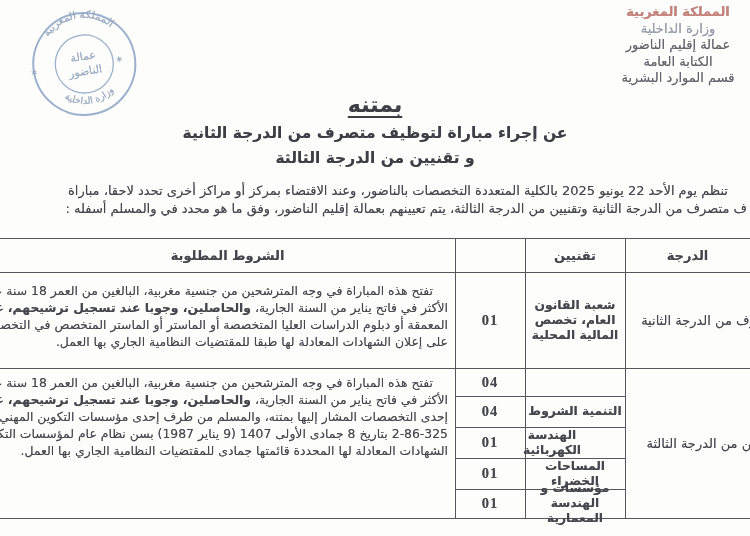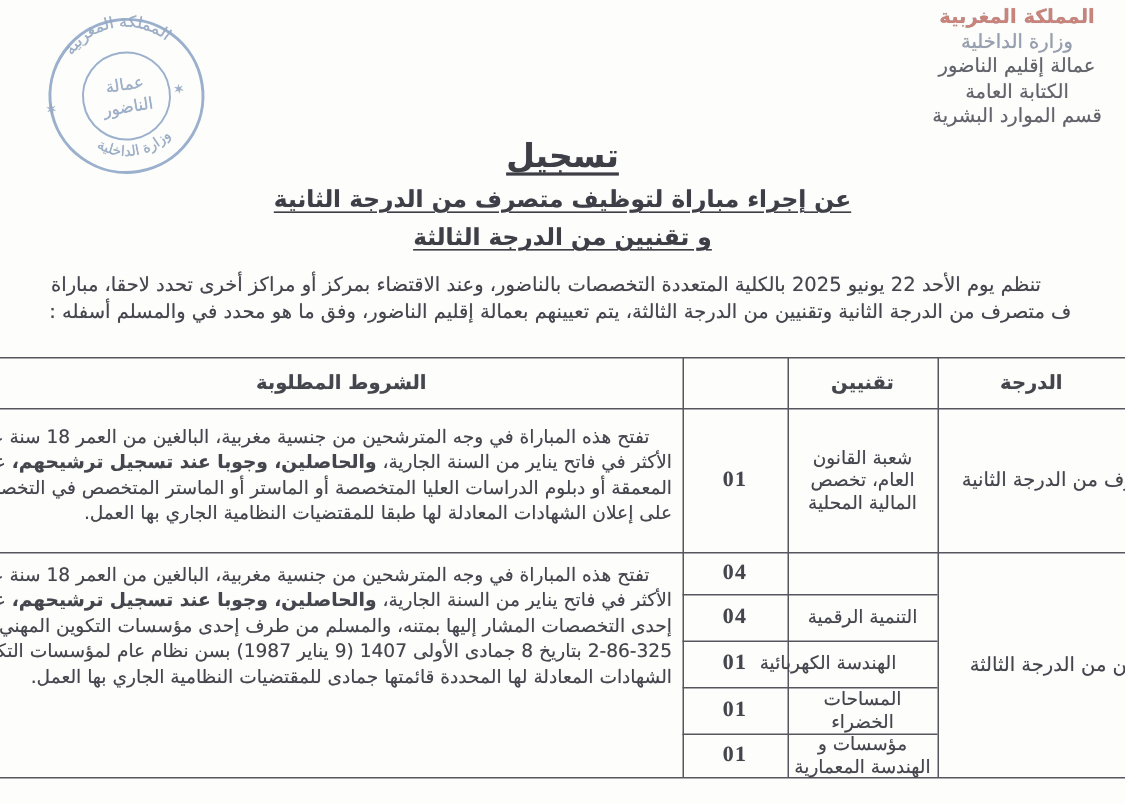--- a/index.html
+++ b/index.html
@@ -11,34 +11,34 @@
   }
   
   .gov-header{position:absolute;top:4px;left:592px;width:172px;text-align:center;
     font-size:13px;line-height:16.5px;}
   .gov-line{white-space:nowrap;}
   
   .stamp{position:absolute;left:28px;top:6px;transform:rotate(-9deg);opacity:.85;}
   
   .title-block{position:absolute;top:92px;left:0;width:750px;text-align:center;color:#3e3e47;}
   .title-main{font-size:22px;font-weight:700;text-decoration:underline;text-underline-offset:4px;margin:0;}
-  .title-sub{font-size:15.5px;font-weight:700;text-decoration:underline;text-underline-offset:3px;margin-top:7px;}
+  .title-sub{font-size:15.5px;font-weight:700;text-underline-offset:3px;margin-top:7px;}
   
   .intro{position:absolute;top:182px;left:0;width:748px;font-size:13px;line-height:17.5px;}
-  .intro-line{white-space:nowrap;text-align:center;}
+  .intro-line{white-space:nowrap;text-align:right;}
   .intro-line.first{padding-right:20px;}
   .intro-line.second{padding-right:1px;}
   
   .bh{position:absolute;height:1px;background:#56565e;}
   .bv{position:absolute;width:1px;background:#56565e;}
   .cell{position:absolute;display:flex;align-items:center;justify-content:center;
     text-align:center;font-size:13px;}
   .th{font-weight:700;}
   .count{font-family:"Liberation Serif",serif;font-weight:700;font-size:14.5px;letter-spacing:1px;}
-  .spec{font-size:12.3px;font-weight:400;line-height:15px;padding:2px 3px;box-sizing:border-box;}
+  .spec{font-size:12.3px;font-weight:700;line-height:15px;padding:2px 3px;box-sizing:border-box;}
   .conds{position:absolute;left:0;width:455px;font-size:12.4px;line-height:17px;
     box-sizing:border-box;padding:0 7px 0 0;}
   .cond-line{white-space:nowrap;text-align:right;}
   .cond-line:first-child{padding-right:15px;}
   .cond-line .b{font-weight:700;}
 </style>
 </head>
 <body>
 
 <div id="canvas">
@@ -66,21 +66,21 @@
 
   <div class="gov-header">
     <div class="gov-line" id="gov-kingdom" style="font-weight: 600; color: rgb(201, 131, 123);">المملكة المغربية</div>
     <div class="gov-line" id="gov-ministry" style="color: rgb(150, 160, 176);">وزارة الداخلية</div>
     <div class="gov-line gov-gray" style="color: rgb(99, 99, 108);">عمالة إقليم الناضور</div>
     <div class="gov-line gov-gray" style="color: rgb(99, 99, 108);">الكتابة العامة</div>
     <div class="gov-line gov-gray" style="color: rgb(99, 99, 108);">قسم الموارد البشرية</div>
   </div>
 
   <div class="title-block">
-    <div class="title-main">تسجيل</div>
+    <div class="title-main">بمتنه</div>
     <div class="title-sub">عن إجراء مباراة  لتوظيف  متصرف من الدرجة الثانية</div>
     <div class="title-sub">و تقنيين من الدرجة الثالثة</div>
   </div>
 
   <div class="intro">
     <div class="intro-line first">تنظم يوم الأحد 22 يونيو  2025 بالكلية المتعددة التخصصات بالناضور، وعند الاقتضاء بمركز أو مراكز أخرى تحدد لاحقا، مباراة</div>
     <div class="intro-line second">ف متصرف من الدرجة الثانية وتقنيين من الدرجة الثالثة، يتم تعيينهم بعمالة إقليم الناضور، وفق ما هو محدد في والمسلم أسفله :</div>
   </div>
 
   <div class="bh" style="top:238px;left:0;width:750px;"></div>
@@ -113,21 +113,21 @@
       <div class="cond-line"><span>تفتح هذه المباراة في وجه المترشحين من جنسية مغربية، البالغين من العمر 18 سنة على الأقل و 40 سنة</span></div>
       <div class="cond-line"><span>الأكثر في فاتح يناير من السنة الجارية، </span><span class="b">والحاصلين، وجوبا عند تسجيل ترشيحهم،</span><span> على دبلوم التقني المتخصص</span></div>
       <div class="cond-line"><span>إحدى التخصصات المشار إليها بمتنه، والمسلم من طرف إحدى مؤسسات التكوين المهني المحدثة طبقا للمرسوم</span></div>
       <div class="cond-line"><span>2-86-325 بتاريخ 8 جمادى الأولى 1407 (9 يناير 1987) بسن نظام عام لمؤسسات التكوين المهني، أو إحدى</span></div>
       <div class="cond-line"><span>الشهادات المعادلة لها المحددة قائمتها جمادى للمقتضيات النظامية الجاري بها العمل.</span></div>
     </div>
   <div class="cell" style="left:625px;top:368px;width:170px;height:150px;">تقنيين من الدرجة الثالثة</div>
 
   <div class="cell count" style="left:455px;top:368px;width:70px;height:28px;">04</div>
 
-  <div class="cell spec" style="left:525px;top:396px;width:100px;height:31px;">التنمية الرقمية</div>
+  <div class="cell spec" style="left:525px;top:396px;width:100px;height:31px;">التنمية الشروط</div>
   <div class="cell count" style="left:455px;top:396px;width:70px;height:31px;">04</div>
 
   <div class="cell spec" style="left:502px;top:427px;width:100px;height:31px;">الهندسة الكهربائية</div>
   <div class="cell count" style="left:455px;top:427px;width:70px;height:31px;">01</div>
 
   <div class="cell spec" style="left:525px;top:458px;width:100px;height:31px;">المساحات الخضراء</div>
   <div class="cell count" style="left:455px;top:458px;width:70px;height:31px;">01</div>
 
   <div class="cell spec" style="left:525px;top:489px;width:100px;height:29px;">مؤسسات و الهندسة المعمارية</div>
   <div class="cell count" style="left:455px;top:489px;width:70px;height:29px;">01</div>

